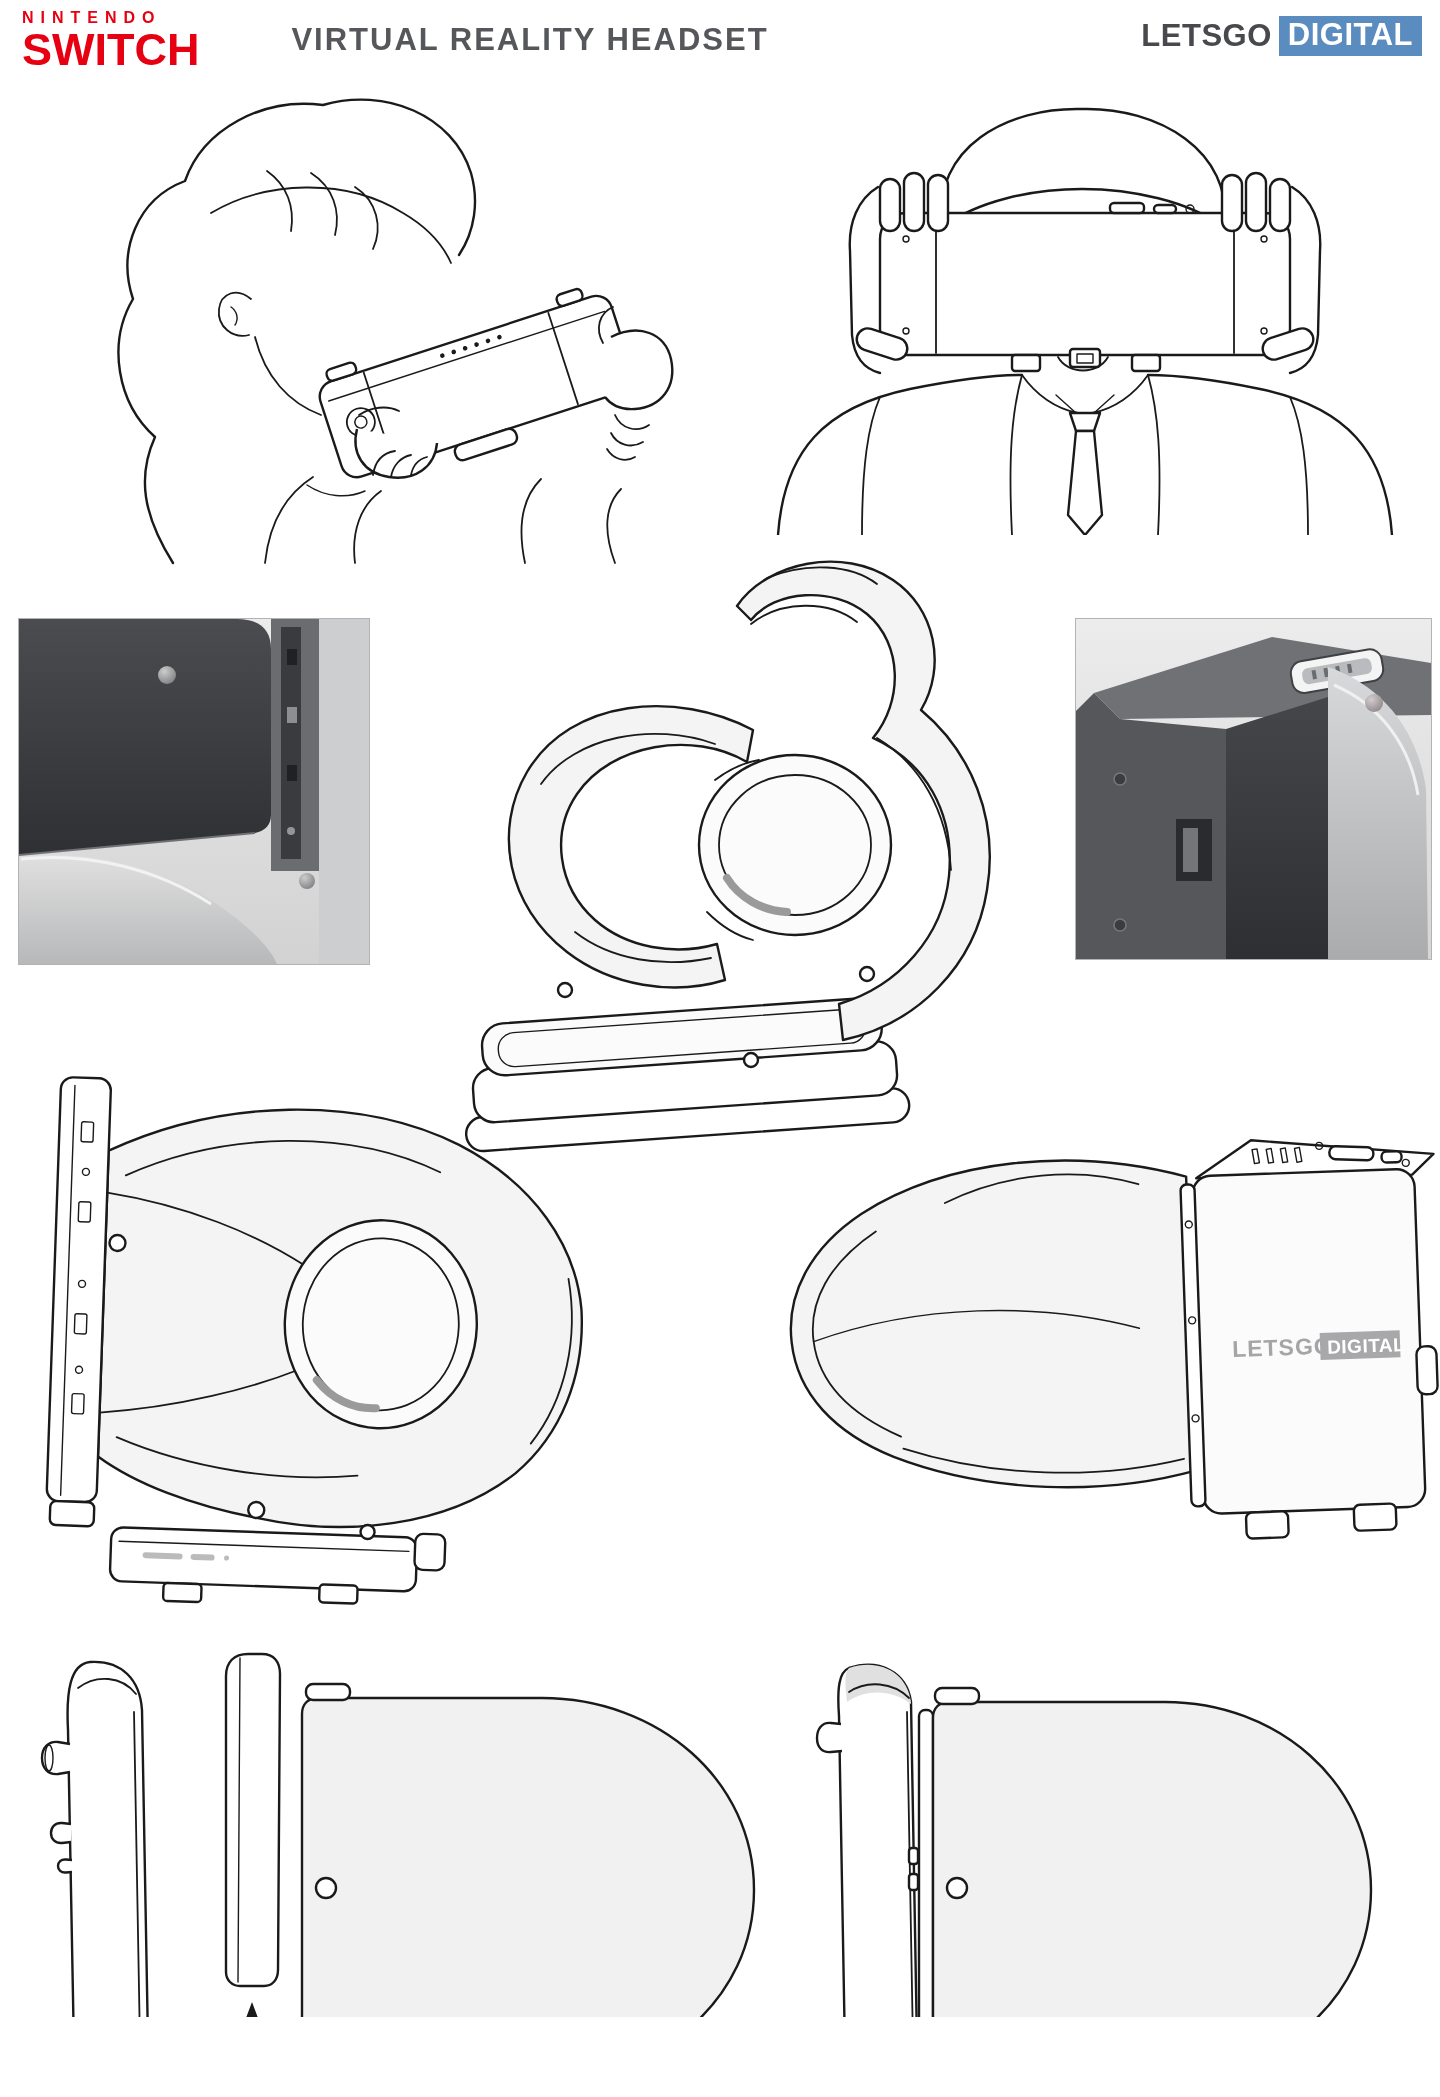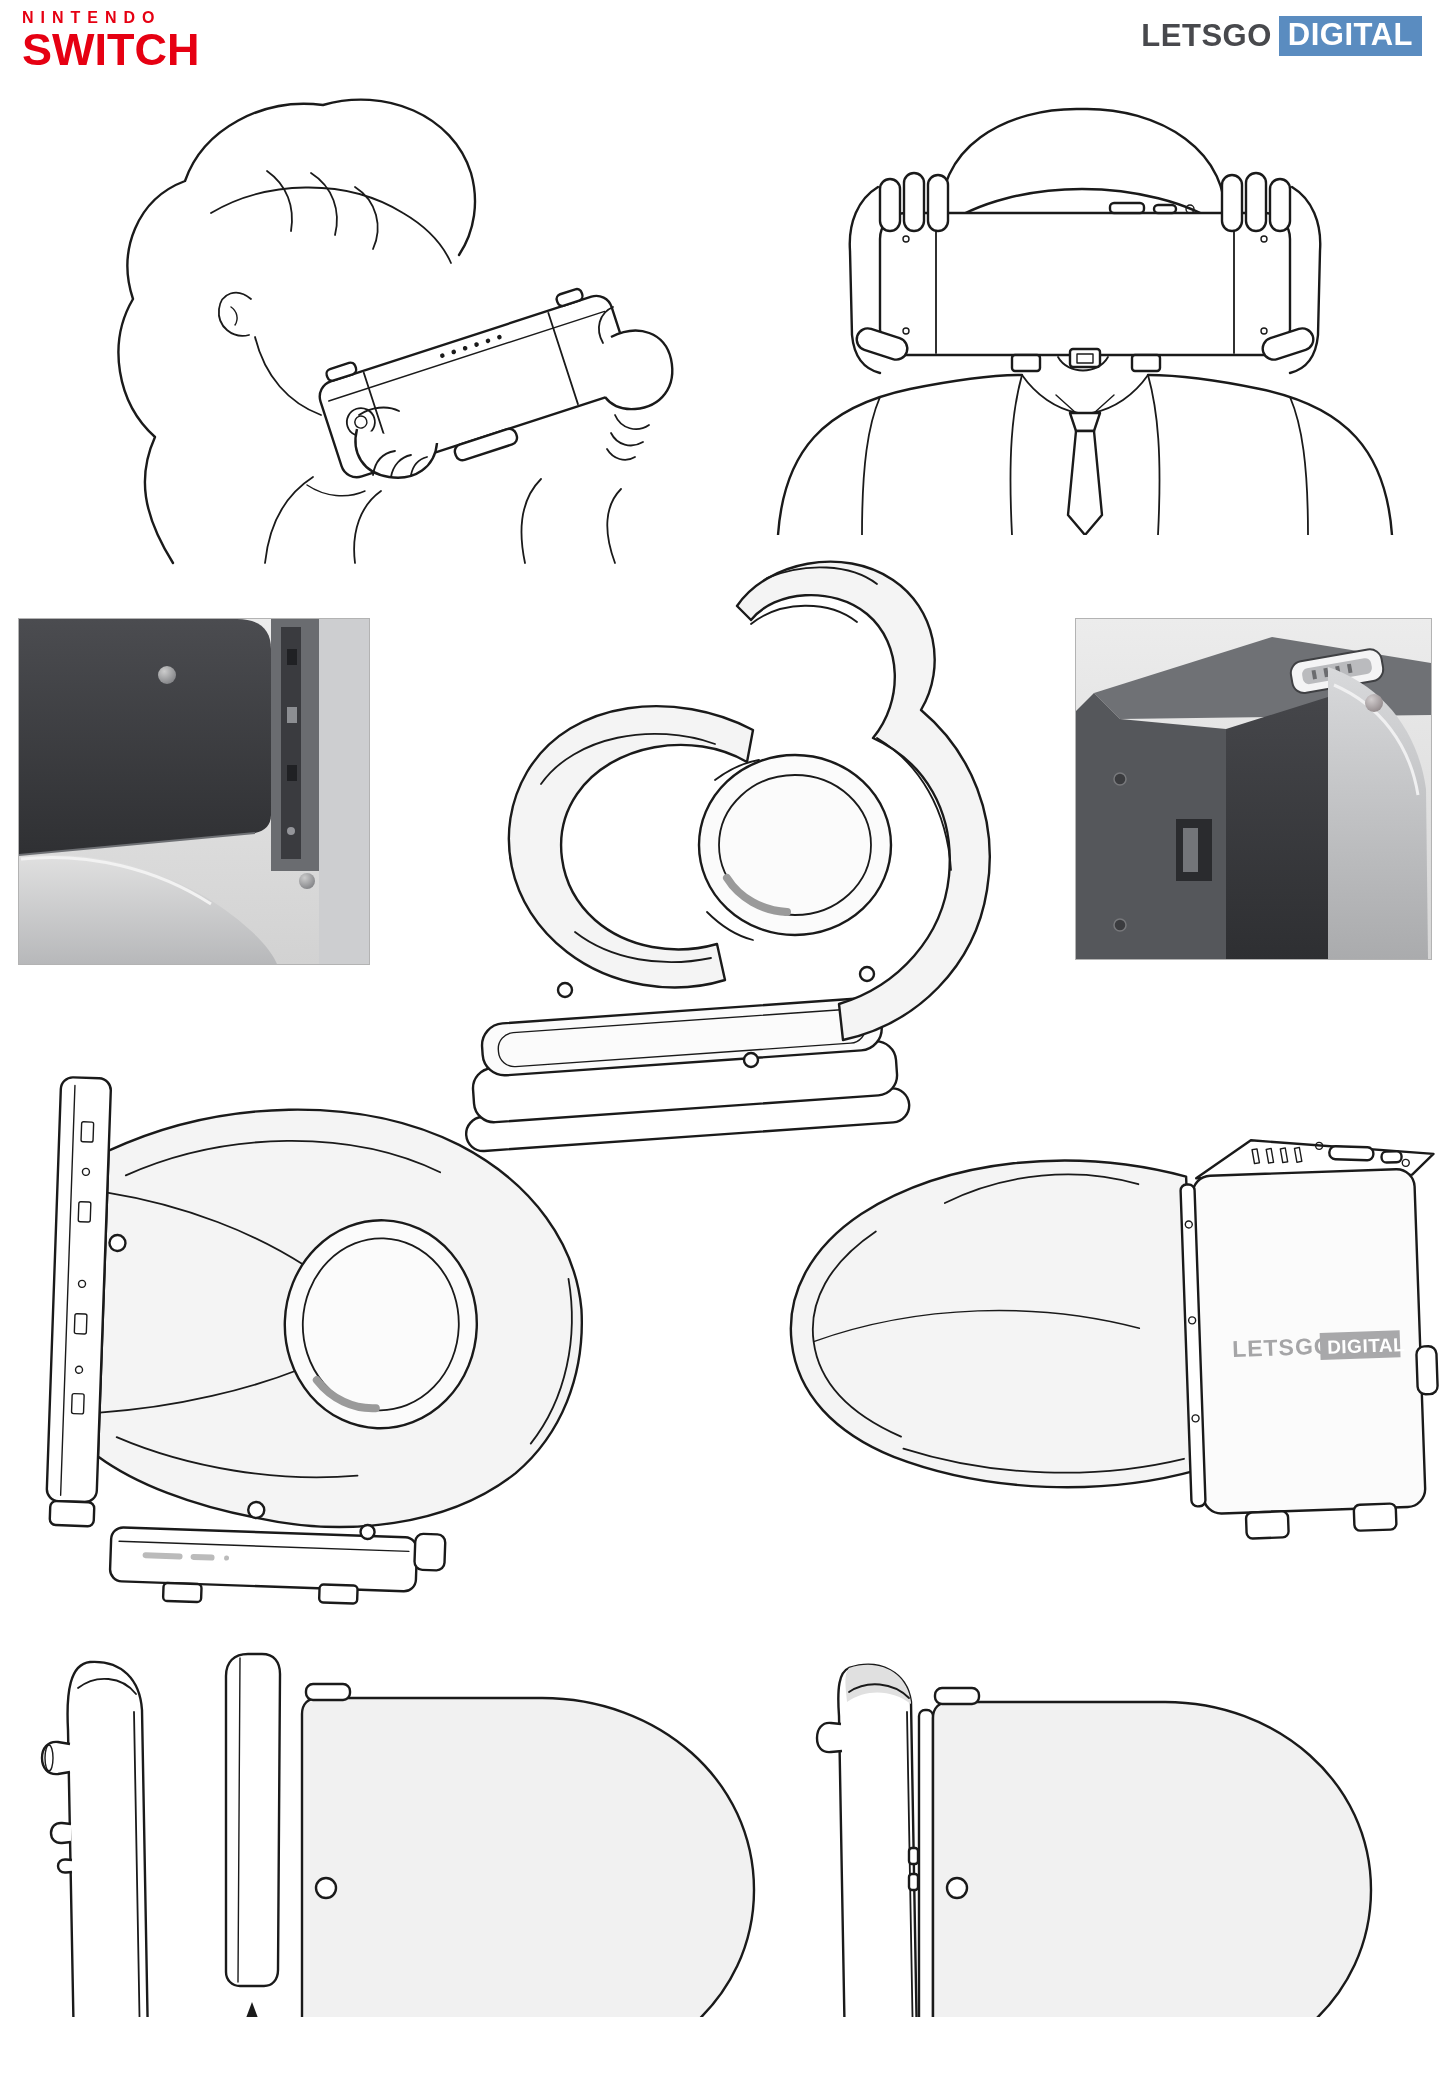--- a/index.html
+++ b/index.html
@@ -31,20 +31,21 @@
 </style>
 </head>
 <body>
 
 <div id="page">
 
   <div class="nintendo">
     <span class="l1">NINTENDO</span>
     <span class="l2">SWITCH</span>
   </div>
+  <div class="title">VIRTUAL REALITY HEADSET</div>
   <div class="brand">
     <span class="lg">LETSGO</span>
     <span class="dg">DIGITAL</span>
   </div>
 
   <div class="fig" style="left:55px;top:85px;width:660px;height:480px;">
     <svg width="660" height="480" viewBox="0 0 660 480">
 
       <path class="ln" d="M 118,478 C 88,430 82,392 100,352 C 62,318 52,258 78,214 C 62,166 82,114 130,96 C 148,44 208,12 268,20 C 330,2 398,30 416,88 C 424,116 420,146 404,170"></path>
       <path class="ln2" d="M 156,128 C 210,96 290,92 348,128 C 372,142 388,160 396,178"></path>

